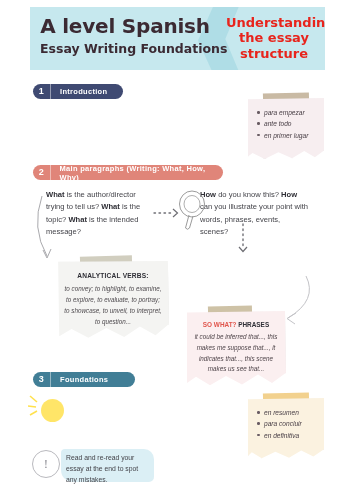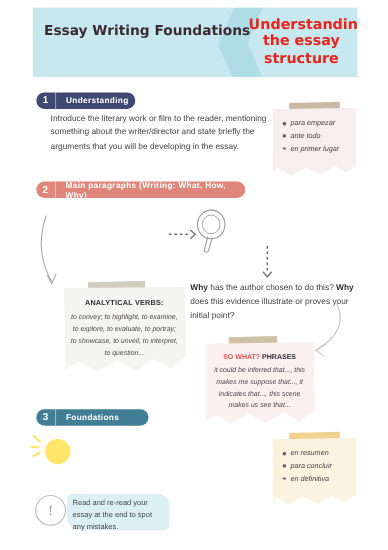--- a/index.html
+++ b/index.html
@@ -163,48 +163,49 @@
   }
 </style>
 </head>
 <body>
 
 <div class="page">
 
   <div class="header" style="background: rgb(198, 232, 238);">
     <div class="swoosh"></div>
     <div class="title-block">
+      <div class="title-main">A level Spanish</div>
       <div class="title-sub">Essay Writing Foundations</div>
     </div>
     <div class="header-right" style="color: rgb(232, 36, 28);">Understanding the essay structure</div>
   </div>
 
   <div class="badge" id="badge1" style="background: rgb(63, 74, 114);">
     <span class="num">1</span>
-    <span class="blabel">Understanding</span>
-  </div>
-  <div class="para" id="intro-para">Introduce the literary work or film to the reader, mentioning something about the writer/director and state briefly the arguments that you will be developing in the essay.</div>
+    <span class="blabel">Introduction</span>
+  </div>
 
   <div class="note" id="note-intro">
     <div class="tape" style="background: rgb(191, 174, 148);"></div>
     <div class="sheet" style="background: rgb(247, 238, 240);">
       <ul>
         <li>para empezar</li>
         <li>ante todo</li>
         <li>en primer lugar</li>
       </ul>
     </div>
   </div>
 
   <div class="badge" id="badge2" style="background: rgb(224, 133, 121);">
     <span class="num">2</span>
     <span class="blabel">Main paragraphs (Writing: What, How, Why)</span>
   </div>
 
-  <div class="para" id="why-para"><b>Why</b> has the author chosen to do this? <b>Why</b> does this evidence illustrate or proves your initial point?</div>
+  <div class="para" id="what-para"><b>What</b> is the author/director trying to tell us? <b>What</b> is the topic? <b>What</b> is the intended message?</div>
+  <div class="para" id="how-para"><b>How</b> do you know this? <b>How</b> can you illustrate your point with words, phrases, events, scenes?</div>
 
   <div id="magnifier">
     <svg width="30" height="42" viewBox="0 0 30 42">
       <ellipse cx="14" cy="14" rx="12.5" ry="13" fill="none" stroke="#9b9b9b" stroke-width="1"></ellipse>
       <ellipse cx="14" cy="14" rx="8" ry="8.5" fill="none" stroke="#9b9b9b" stroke-width="0.8"></ellipse>
       <line x1="11" y1="25" x2="7.5" y2="38" stroke="#9b9b9b" stroke-width="1"></line>
       <line x1="15" y1="26" x2="11.5" y2="38" stroke="#9b9b9b" stroke-width="1"></line>
       <path d="M7.5 38 Q9.5 40.5 11.5 38" fill="none" stroke="#9b9b9b" stroke-width="1"></path>
     </svg>
   </div>

